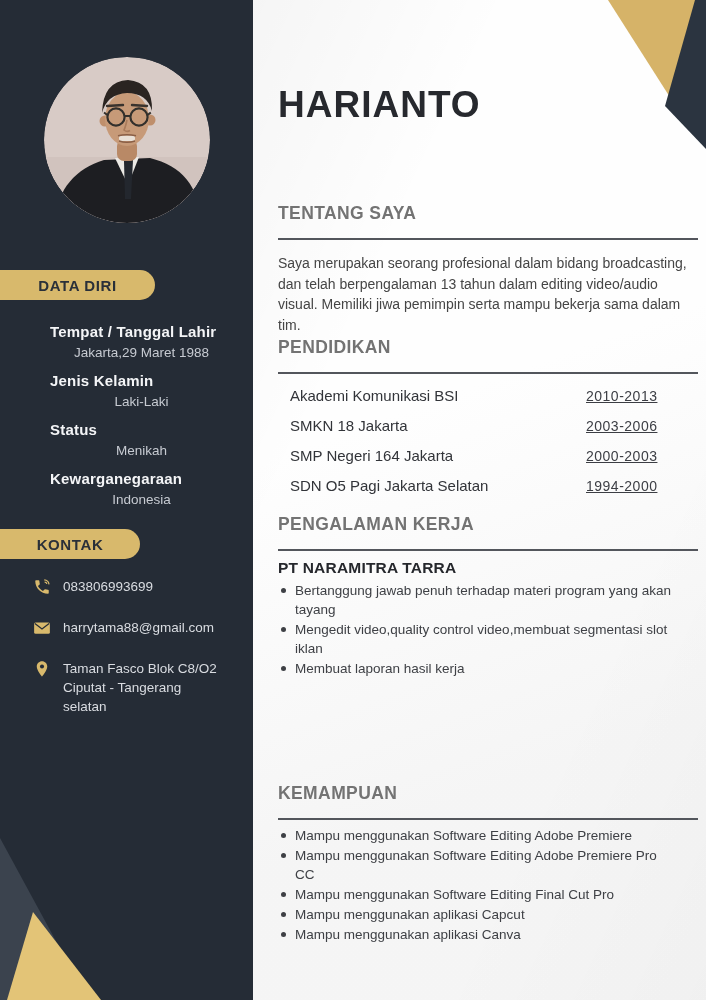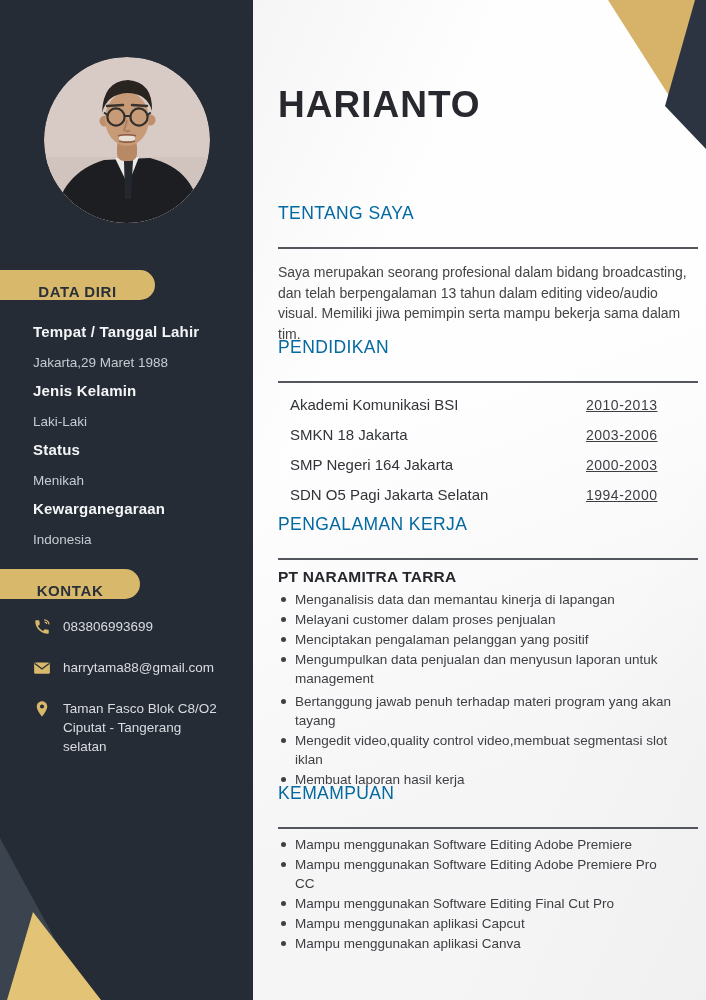--- a/index.html
+++ b/index.html
@@ -25,43 +25,43 @@
       linear-gradient(115deg, rgba(0,0,0,0.035) 0%, rgba(0,0,0,0) 28%),
       linear-gradient(295deg, rgba(0,0,0,0.02) 0%, rgba(0,0,0,0) 30%),
       linear-gradient(160deg, rgba(255,255,255,0.8) 40%, rgba(0,0,0,0.02) 75%),
       var(--paper);
   }
 
   
   .sidebar{position:absolute;left:0;top:0;width:253px;height:1000px;background:var(--navy);color:#fff;z-index:1;}
   .avatar-wrap{width:166px;height:166px;border-radius:50%;overflow:hidden;margin:57px auto 0 auto;}
   .badge{height:30px;width:155px;background:var(--gold);border-radius:0 15px 15px 0;
-    display:flex;align-items:flex-end;justify-content:center;
+    display:flex;align-items:center;justify-content:center;
     color:#2A3039;font-weight:bold;font-size:15px;letter-spacing:.6px;}
   .badge.kontak{width:140px;}
   .badge-datadiri{margin-top:47px;}
-  .fields{padding:22px 20px 0 33px;}
+  .fields{padding:22px 20px 0 50px;}
   .field{margin-bottom:9px;}
   .field .label{font-size:15px;font-weight:bold;color:#F4F5F7;line-height:20px;letter-spacing:.2px;}
-  .field .value{font-size:13.5px;color:var(--muted);line-height:18px;margin-top:12px;}
+  .field .value{font-size:13.5px;color:var(--muted);line-height:18px;margin-top:2px;text-align:center;}
   .badge-kontak{margin-top:20px;}
   .contact{padding:18px 26px 0 33px;}
   .contact-row{display:flex;align-items:flex-start;margin-bottom:22px;}
   .contact-row .cicon{flex:0 0 18px;height:18px;margin-right:12px;margin-top:1px;}
   .contact-row .ctext{font-size:13.5px;color:#D9DCE1;line-height:19px;}
 
   
   .deco{position:absolute;left:0;top:0;width:706px;height:1000px;z-index:2;pointer-events:none;}
 
   
   .main{position:absolute;left:253px;top:0;right:0;bottom:0;z-index:3;}
   .name{position:absolute;left:25px;top:84px;font-size:37px;font-weight:bold;color:#27292E;letter-spacing:1px;}
   .section{position:absolute;left:25px;right:8px;}
-  .section-title{font-size:17.5px;font-weight:normal;color:#0369a1;letter-spacing:.4px;
-    padding-bottom:23px;border-bottom:2px solid var(--rule);}
+  .section-title{font-size:17.5px;font-weight:bold;color:#737373;letter-spacing:.4px;
+    padding-bottom:14px;border-bottom:2px solid var(--rule);}
   .sec-about{top:203px;}
   .about-text{margin-top:13px;font-size:14px;line-height:20.5px;color:var(--body);max-width:425px;}
   .sec-edu{top:337px;}
   .edu-rows{margin-top:11px;margin-left:12px;}
   .edu-row{display:flex;align-items:baseline;margin-top:13px;}
   .edu-school{flex:1;font-size:15px;color:#323439;}
   .edu-year{flex:0 0 112px;font-size:14px;color:#3C3E44;letter-spacing:.5px;text-decoration:underline;}
   .sec-exp{top:514px;}
   .job-title{font-size:15.5px;font-weight:bold;color:#25272C;margin-top:8px;letter-spacing:.2px;}
   .job2 .job-title{margin-top:12px;}
@@ -211,26 +211,20 @@
           <div class="edu-year">1994-2000</div>
         </div>
       </div>
     </section>
 
     <section class="section sec-exp">
       <div class="section-title">PENGALAMAN KERJA</div>
 
       <div class="job job1">
         <div class="job-title">PT NARAMITRA TARRA</div>
-        <ul class="bullets">
-          <li>Menganalisis data dan memantau kinerja di lapangan</li>
-          <li>Melayani customer dalam proses penjualan</li>
-          <li>Menciptakan pengalaman pelanggan yang positif</li>
-          <li>Mengumpulkan data penjualan dan menyusun laporan untuk management</li>
-        </ul>
       </div>
 
       <div class="job job2">
         <ul class="bullets">
           <li>Bertanggung jawab penuh terhadap materi program yang akan tayang</li>
           <li>Mengedit video,quality control video,membuat segmentasi slot iklan</li>
           <li>Membuat laporan hasil kerja</li>
         </ul>
       </div>
     </section>

